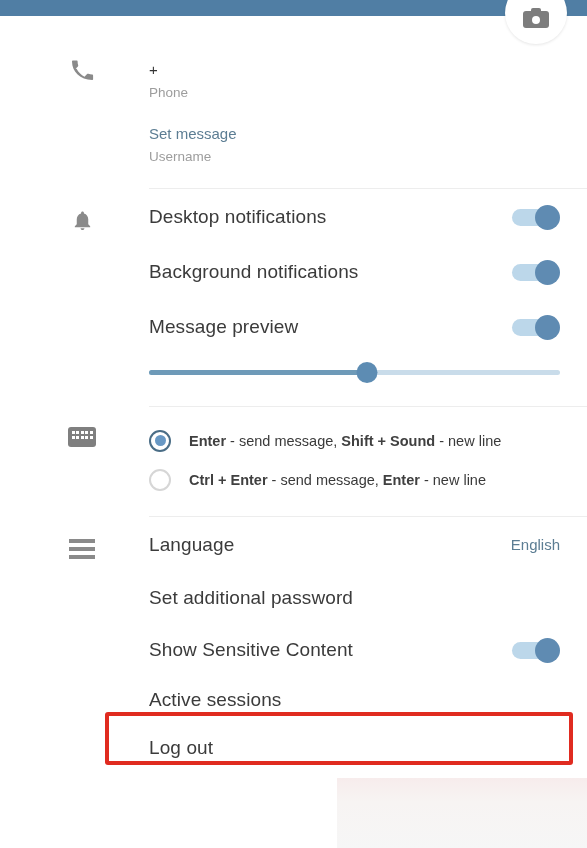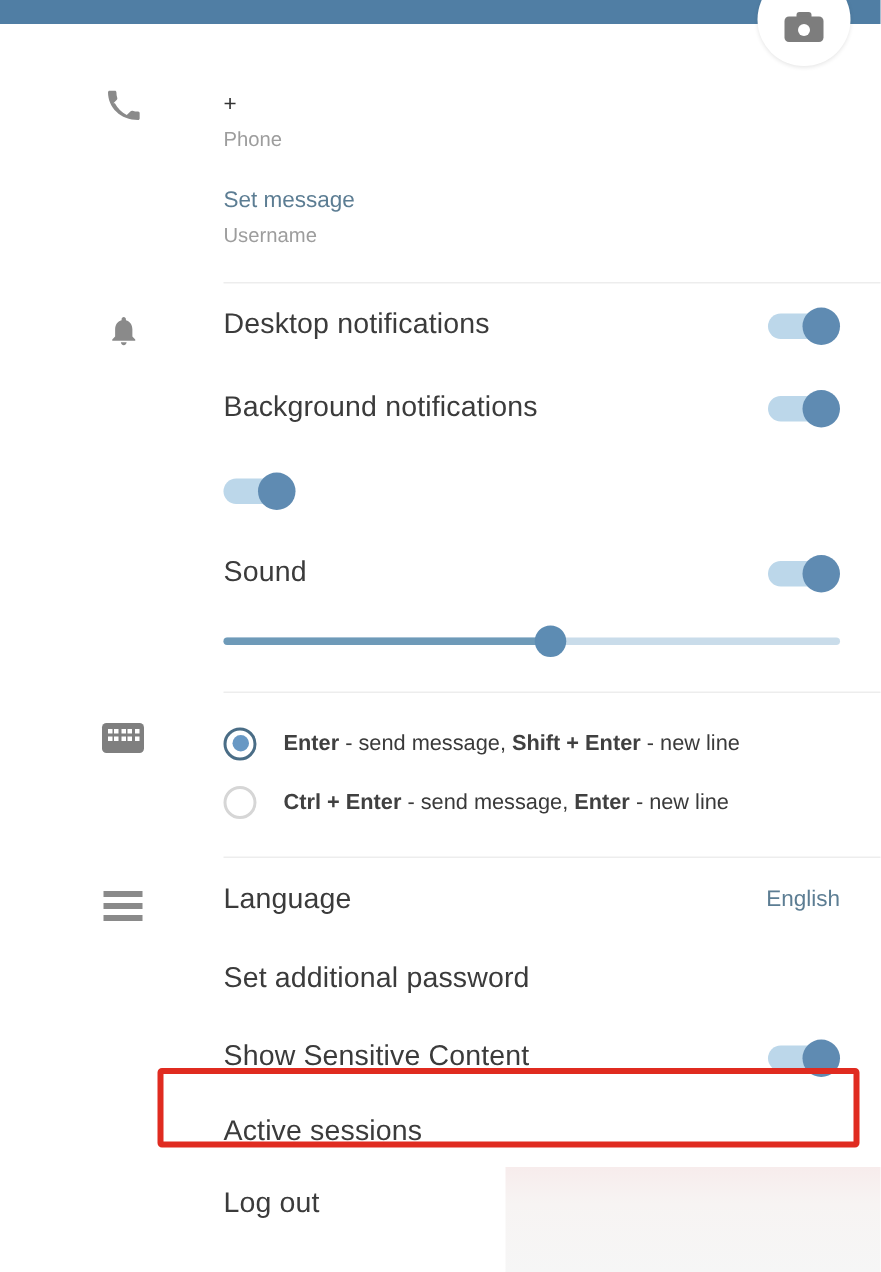--- a/index.html
+++ b/index.html
@@ -337,33 +337,27 @@
 
       <div class="row">
         <span class="row-label">Background notifications</span>
         <span class="toggle">
           <span class="track"></span>
             <span class="knob"></span>
         </span>
       </div>
 
       <div class="row">
+        <span class="row-label">Message preview</span>
         <span class="toggle">
           <span class="track"></span>
             <span class="knob"></span>
         </span>
       </div>
 
-      <div class="row">
-        <span class="row-label">Sound</span>
-        <span class="toggle">
-          <span class="track"></span>
-            <span class="knob"></span>
-        </span>
-      </div>
 
     </div>
 
     <div class="slider-wrap">
       <div class="slider-track"></div>
       <div class="slider-fill" id="sliderFill" style="width: 53%;"></div>
       <div class="slider-knob" id="sliderKnob" style="left: 53%;"></div>
     </div>
   </div>
 
@@ -386,21 +380,21 @@
             <span class="key"></span>
             <span class="key"></span>
           </span>
         <span class="space"></span>
       </span>
     </div>
 
     <div class="radio-row">
       <span class="radio checked"></span>
       <span class="radio-text">
-        <b>Enter</b><span> - send message, </span><b>Shift + Enter</b><span> - new line</span>
+        <b>Enter</b><span> - send message, </span><b>Shift + Sound</b><span> - new line</span>
       </span>
     </div>
 
     <div class="radio-row">
       <span class="radio"></span>
       <span class="radio-text">
         <b>Ctrl + Enter</b><span> - send message, </span><b>Enter</b><span> - new line</span>
       </span>
     </div>
   </div>

